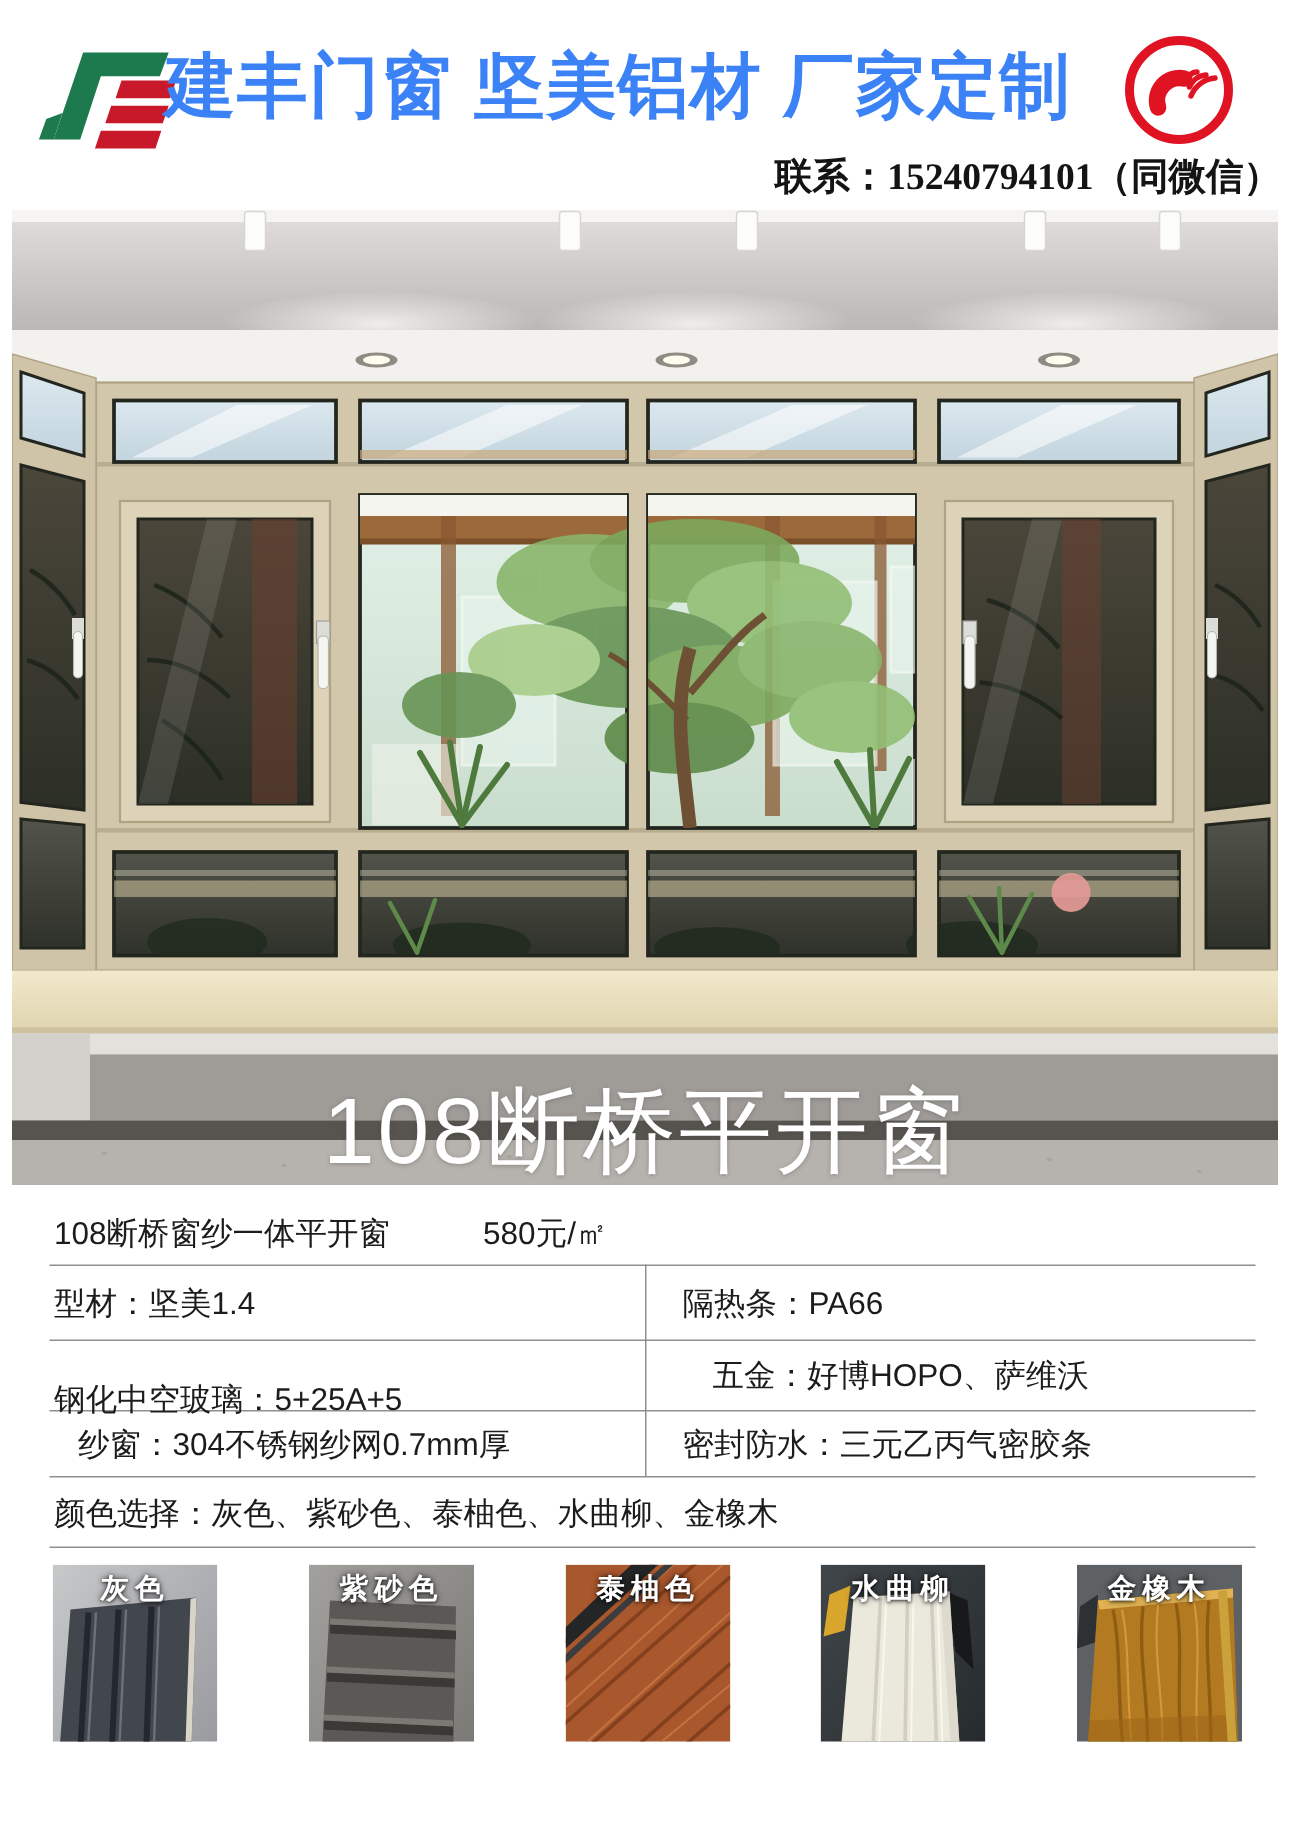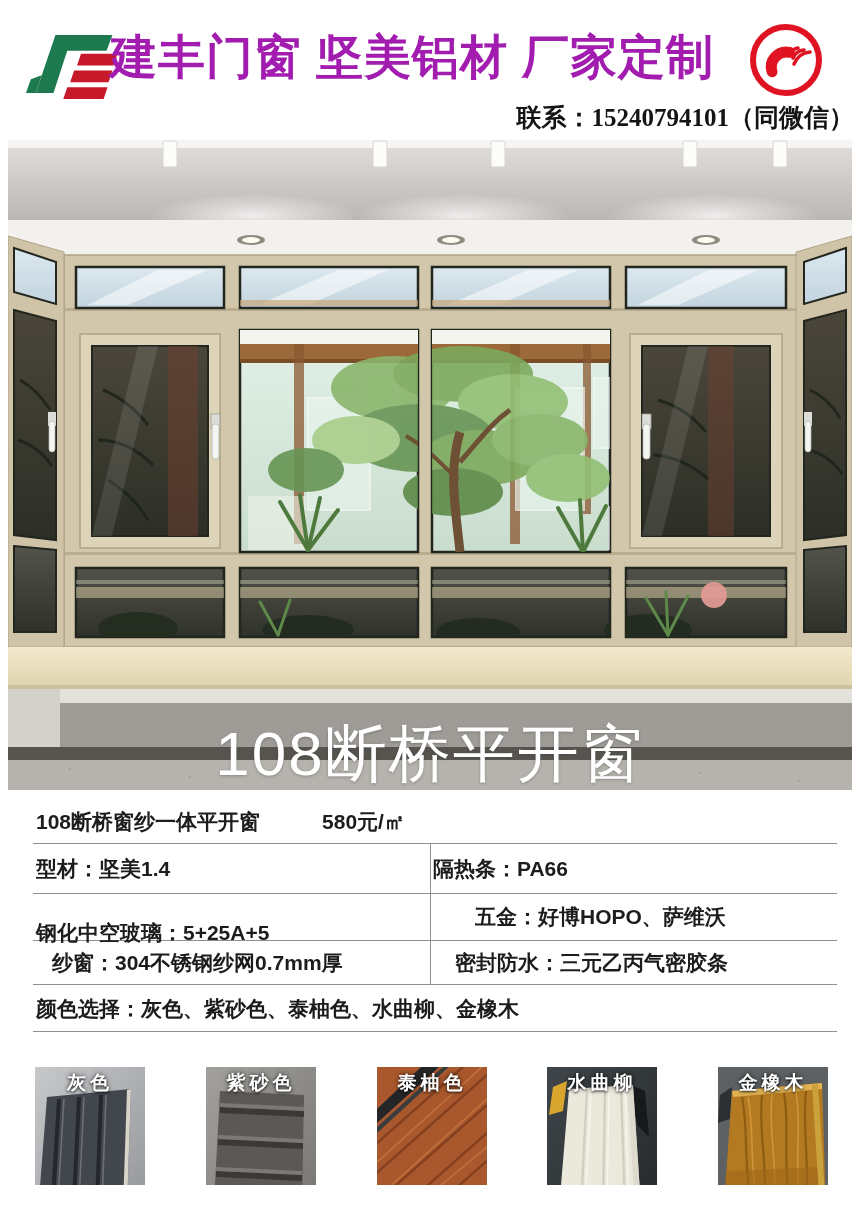--- a/index.html
+++ b/index.html
@@ -3,40 +3,40 @@
 <meta charset="utf-8">
 <style>
   html,body{margin:0;padding:0;background:#ffffff;}
   .page{position:relative;width:860px;height:1216px;background:#ffffff;overflow:hidden;
         font-family:"Liberation Sans","DejaVu Sans",sans-serif;color:#111;}
 
   
   .header{position:absolute;left:0;top:0;width:860px;height:140px;background:#fff;}
   .logo{position:absolute;left:22px;top:24px;width:118px;height:84px;}
   .title{position:absolute;left:110px;top:26px;width:650px;font-size:47px;font-weight:bold;
-         letter-spacing:1px;white-space:nowrap;color:#a21caf;}
+         letter-spacing:1px;white-space:nowrap;color:#3b82f6;}
   .phone-badge{position:absolute;left:748px;top:22px;width:76px;height:76px;}
   .contact{position:absolute;right:6px;top:101px;font-size:25px;font-weight:bold;color:#141414;white-space:nowrap;font-family:Liberation Serif, serif;}
 
   
   .hero{position:absolute;left:8px;top:140px;width:844px;height:650px;background:#c9c5c1;}
   .hero svg{position:absolute;left:0;top:0;}
   .hero-caption{position:absolute;left:0;top:572px;width:100%;text-align:center;
                 font-size:62px;color:#ffffff;letter-spacing:2px;
                 text-shadow:0 1px 3px rgba(60,60,60,.35);}
 
   
   .spec{position:absolute;left:0;top:790px;width:860px;font-size:21px;color:#1c1c1c;}
-  .spec-line{position:absolute;white-space:nowrap;font-weight:bold;}
+  .spec-line{position:absolute;white-space:nowrap;}
   .rule{position:absolute;left:33px;width:804px;height:1px;background:#8f8f8f;}
   .vrule{position:absolute;left:430px;width:1px;background:#8f8f8f;}
   .price{margin-left:62px;}
 
   
-  .swatch{position:absolute;top:1043px;width:110px;height:118px;overflow:hidden;margin-top:24px;}
+  .swatch{position:absolute;top:1043px;width:110px;height:118px;overflow:hidden;}
   .swatch svg{position:absolute;left:0;top:0;}
   .swatch-label{position:absolute;left:0;top:3px;width:100%;text-align:center;font-size:19px;
                 font-weight:bold;color:#fff;letter-spacing:4px;
                 text-shadow:0 0 4px rgba(0,0,0,.75),0 1px 2px rgba(0,0,0,.6);}
 </style>
 </head>
 <body>
 
 <div class="page">
 
@@ -303,21 +303,21 @@
     </div>
 
     <div class="rule" style="top:53px;"></div>
     <div class="rule" style="top:103px;"></div>
     <div class="rule" style="top:150px;"></div>
     <div class="rule" style="top:194px;"></div>
     <div class="rule" style="top:241px;"></div>
     <div class="vrule" style="top:53px;height:141px;"></div>
 
     <div class="spec-line" style="left:36px;top:65px;">型材：坚美1.4</div>
-    <div class="spec-line" style="left:433px;top:65px;text-align:right;">隔热条：PA66</div>
+    <div class="spec-line" style="left:455px;top:65px;text-align:right;">隔热条：PA66</div>
 
     <div class="spec-line" style="left:36px;top:113px;margin-top:16px;">钢化中空玻璃：5+25A+5</div>
     <div class="spec-line" style="left:475px;top:113px;">五金：好博HOPO、萨维沃</div>
 
     <div class="spec-line" style="left:52px;top:159px;">纱窗：304不锈钢纱网0.7mm厚</div>
     <div class="spec-line" style="left:455px;top:159px;">密封防水：三元乙丙气密胶条</div>
 
     <div class="spec-line" style="left:36px;top:205px;">颜色选择：灰色、紫砂色、泰柚色、水曲柳、金橡木</div>
   </div>
 

